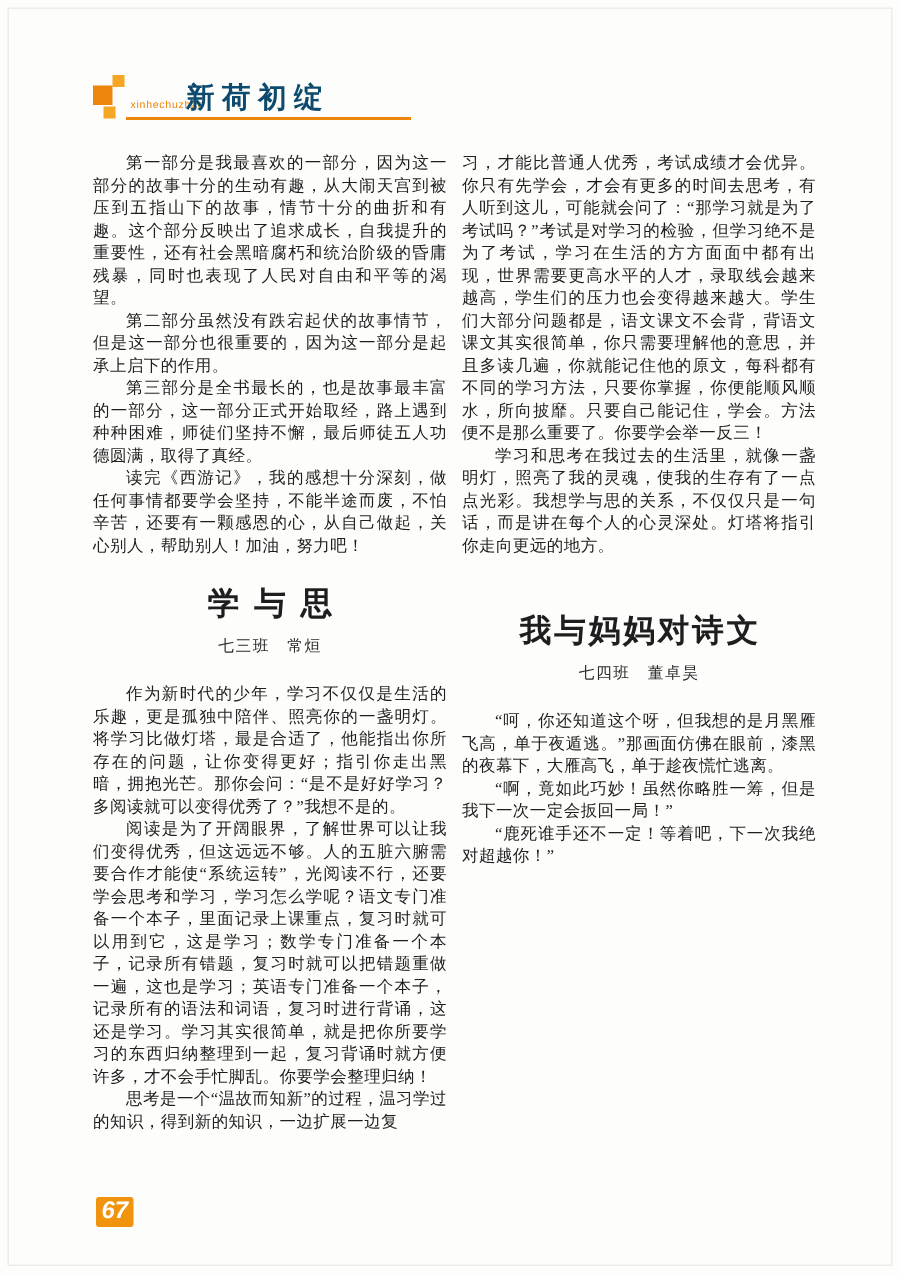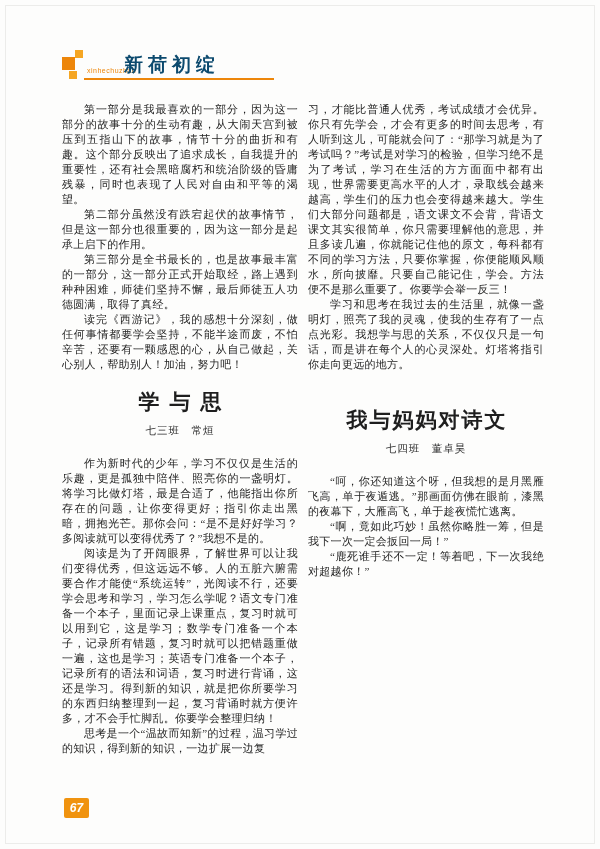--- a/index.html
+++ b/index.html
@@ -56,21 +56,21 @@
   .article-head.second { margin-top:34px; }
   .article-author {
     font-size:10.5px; letter-spacing:1px; margin-bottom:18px; color:#2a2a2a;
   }
 
   
   .page-num {
     position:absolute; left:64px; top:798px; width:25px; height:20px;
     background:#f0930f; color:#ffffff; border-radius:2px;
     font-family:"Liberation Sans","DejaVu Sans",sans-serif;
-    font-weight:700; font-style:italic; font-size:12px;
+    font-weight:700; font-style:italic; font-size:16px;
     display:flex; align-items:center; justify-content:center;
   }
 </style>
 </head>
 <body>
 
 <div class="page">
   <div class="page-frame"></div>
 
   <div class="logo">
@@ -89,21 +89,21 @@
       <p>第二部分虽然没有跌宕起伏的故事情节，但是这一部分也很重要的，因为这一部分是起承上启下的作用。</p>
       <p>第三部分是全书最长的，也是故事最丰富的一部分，这一部分正式开始取经，路上遇到种种困难，师徒们坚持不懈，最后师徒五人功德圆满，取得了真经。</p>
       <p>读完《西游记》，我的感想十分深刻，做任何事情都要学会坚持，不能半途而废，不怕辛苦，还要有一颗感恩的心，从自己做起，关心别人，帮助别人！加油，努力吧！</p>
 
       <div class="article-head">
         <div class="article-title">学与思</div>
         <div class="article-author">七三班　常烜</div>
       </div>
 
       <p>作为新时代的少年，学习不仅仅是生活的乐趣，更是孤独中陪伴、照亮你的一盏明灯。将学习比做灯塔，最是合适了，他能指出你所存在的问题，让你变得更好；指引你走出黑暗，拥抱光芒。那你会问：“是不是好好学习？多阅读就可以变得优秀了？”我想不是的。</p>
-      <p>阅读是为了开阔眼界，了解世界可以让我们变得优秀，但这远远不够。人的五脏六腑需要合作才能使“系统运转”，光阅读不行，还要学会思考和学习，学习怎么学呢？语文专门准备一个本子，里面记录上课重点，复习时就可以用到它，这是学习；数学专门准备一个本子，记录所有错题，复习时就可以把错题重做一遍，这也是学习；英语专门准备一个本子，记录所有的语法和词语，复习时进行背诵，这还是学习。得到新的知识，就是把你所要学习的东西归纳整理到一起，复习背诵时就方便许多，才不会手忙脚乱。你要学会整理归纳！</p>
+      <p>阅读是为了开阔眼界，了解世界可以让我们变得优秀，但这远远不够。人的五脏六腑需要合作才能使“系统运转”，光阅读不行，还要学会思考和学习，学习怎么学呢？语文专门准备一个本子，里面记录上课重点，复习时就可以用到它，这是学习；数学专门准备一个本子，记录所有错题，复习时就可以把错题重做一遍，这也是学习；英语专门准备一个本子，记录所有的语法和词语，复习时进行背诵，这还是学习。学习其实很简单，就是把你所要学习的东西归纳整理到一起，复习背诵时就方便许多，才不会手忙脚乱。你要学会整理归纳！</p>
       <p>思考是一个“温故而知新”的过程，温习学过的知识，得到新的知识，一边扩展一边复</p>
     </div>
 
     <div class="col">
       <p class="no-indent">习，才能比普通人优秀，考试成绩才会优异。你只有先学会，才会有更多的时间去思考，有人听到这儿，可能就会问了：“那学习就是为了考试吗？”考试是对学习的检验，但学习绝不是为了考试，学习在生活的方方面面中都有出现，世界需要更高水平的人才，录取线会越来越高，学生们的压力也会变得越来越大。学生们大部分问题都是，语文课文不会背，背语文课文其实很简单，你只需要理解他的意思，并且多读几遍，你就能记住他的原文，每科都有不同的学习方法，只要你掌握，你便能顺风顺水，所向披靡。只要自己能记住，学会。方法便不是那么重要了。你要学会举一反三！</p>
       <p>学习和思考在我过去的生活里，就像一盏明灯，照亮了我的灵魂，使我的生存有了一点点光彩。我想学与思的关系，不仅仅只是一句话，而是讲在每个人的心灵深处。灯塔将指引你走向更远的地方。</p>
 
       <div class="article-head second">
         <div class="article-title narrow-spacing">我与妈妈对诗文</div>
         <div class="article-author">七四班　董卓昊</div>

